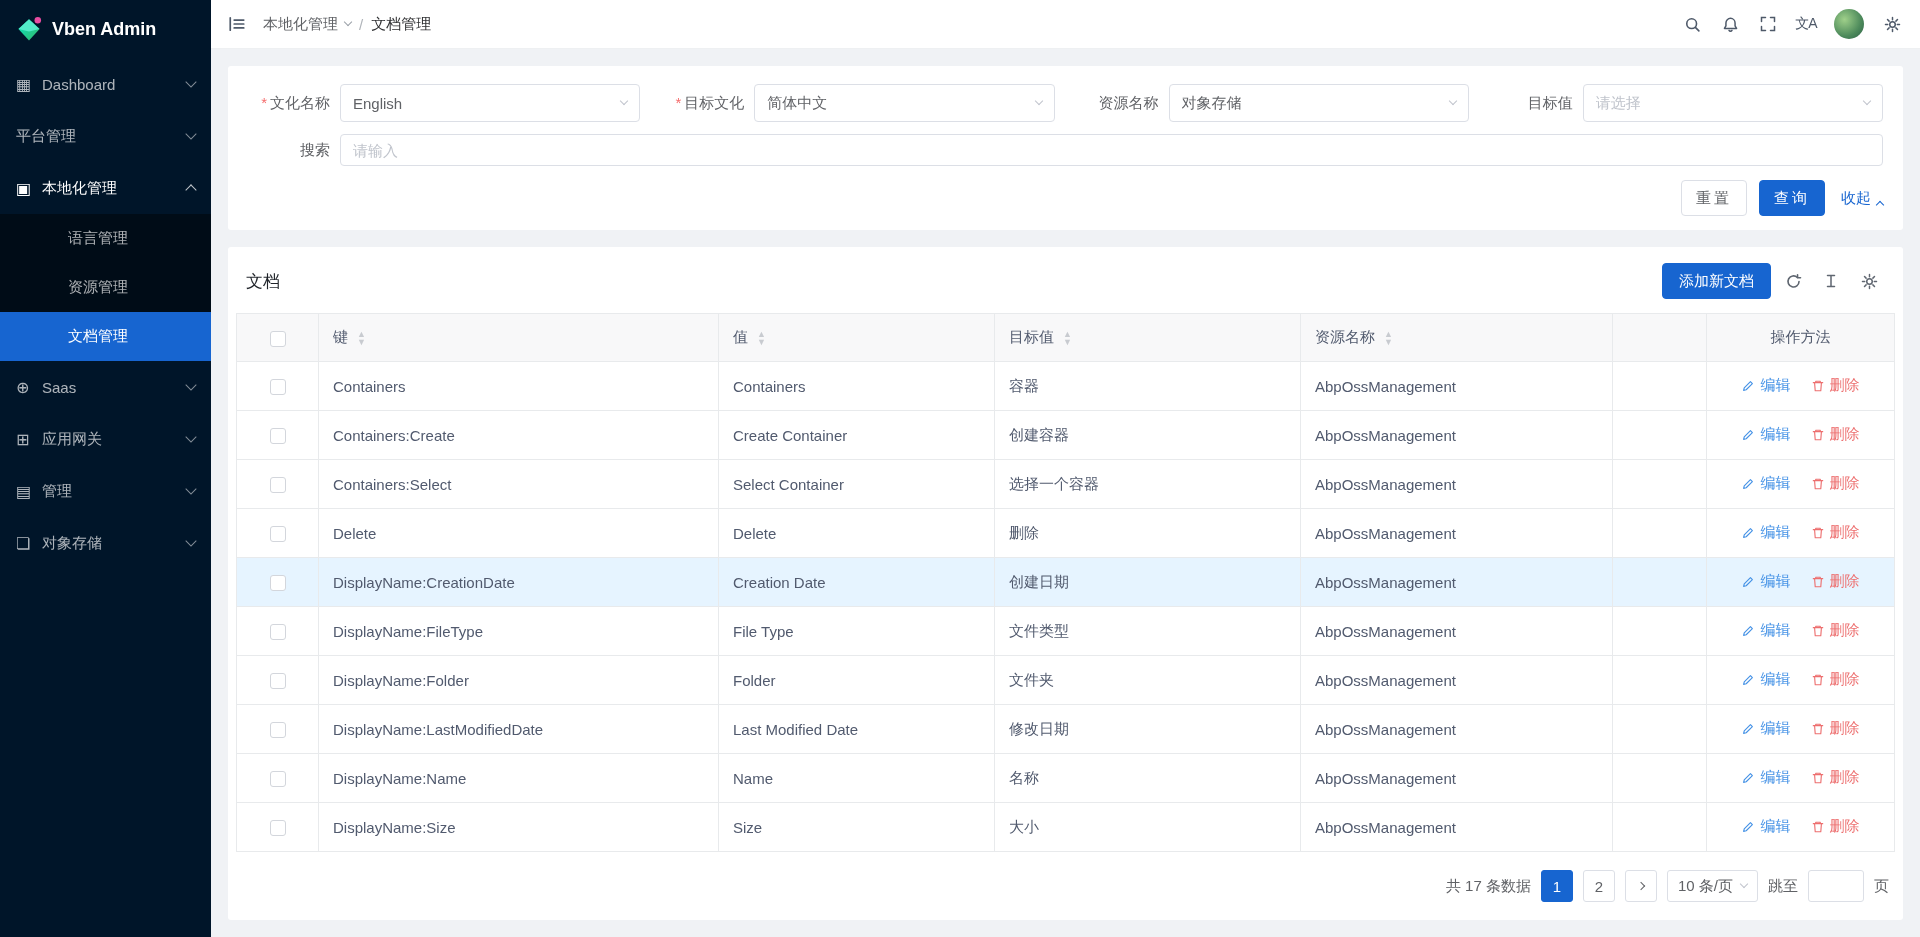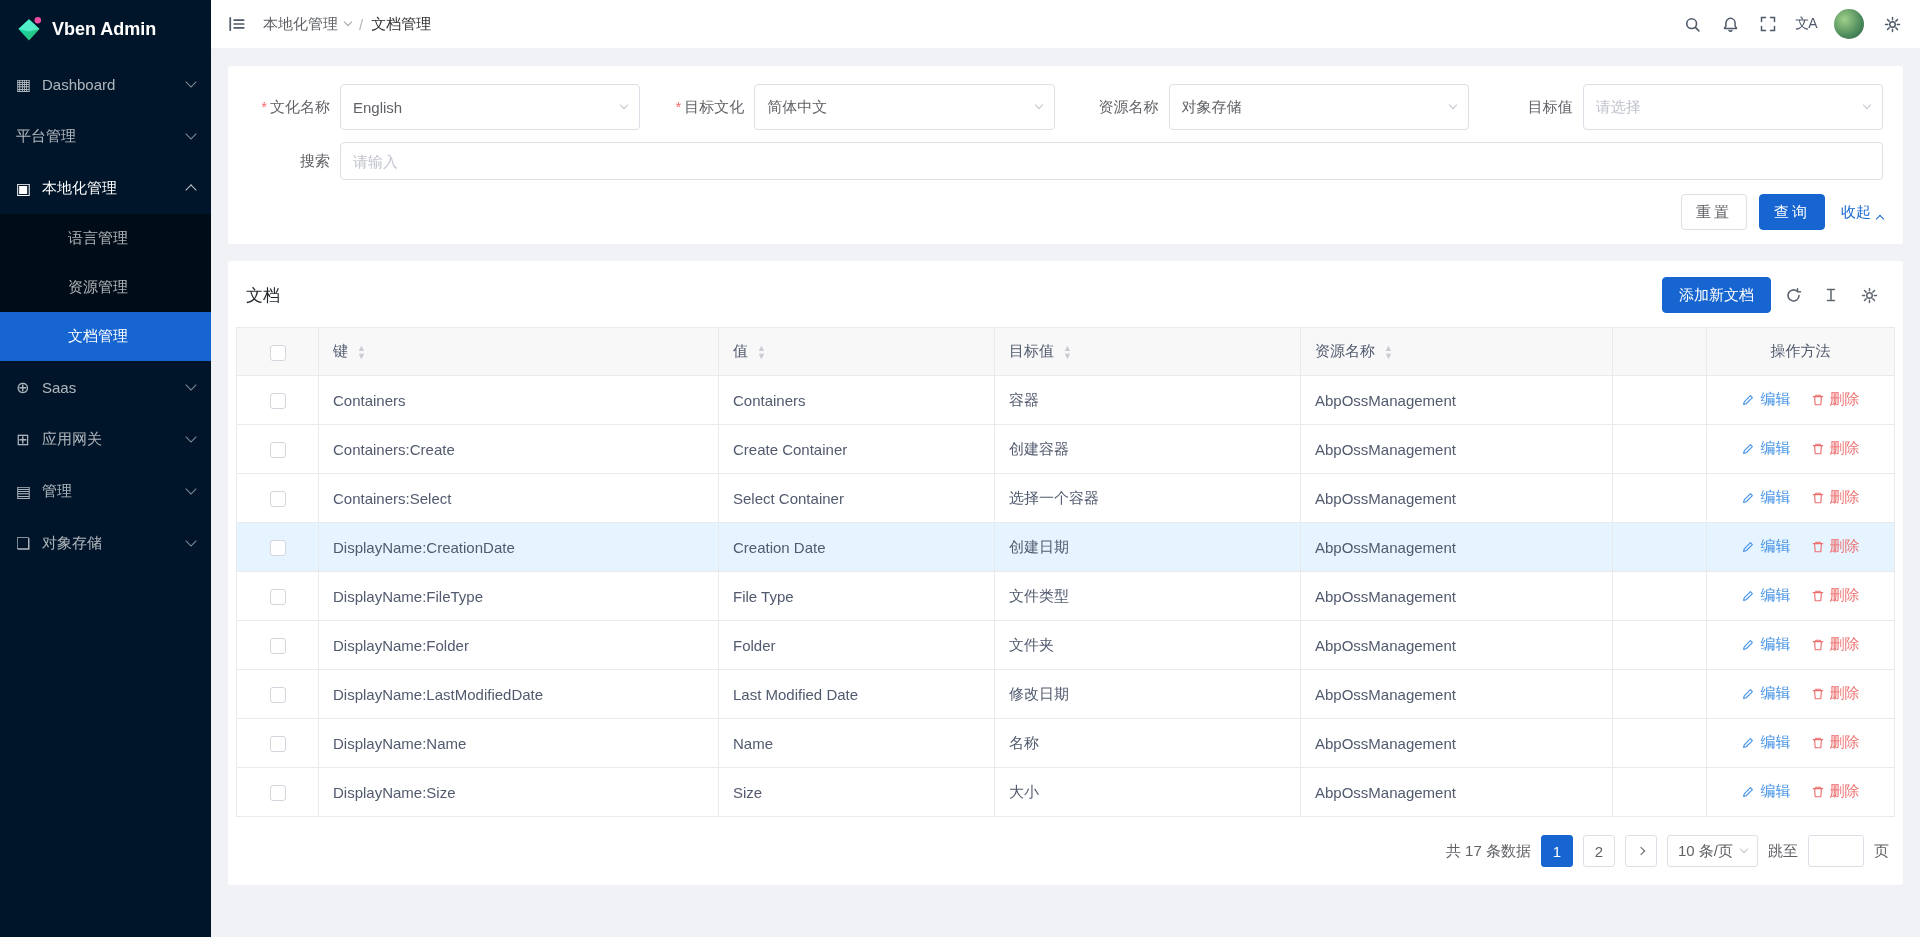--- a/index.html
+++ b/index.html
@@ -43,25 +43,25 @@
   .content{flex:1;padding:17px 17px 0;overflow:hidden;display:flex;flex-direction:column}
   .card{background:#fff;border-radius:3px}
 
   
   .filter-card{padding:18px 20px 14px;flex:none}
   .filter-grid{display:grid;grid-template-columns:repeat(4,1fr);column-gap:22px;row-gap:12px}
   .field{display:flex;align-items:center;min-width:0}
   .field.search-field{grid-column:1/-1}
   .flabel{flex:0 0 92px;text-align:right;padding-right:10px;color:#606266;white-space:nowrap}
   .req{color:#f56c6c;margin-right:3px}
-  .select{flex:1;height:46px;border:1px solid #dcdfe6;border-radius:4px;background:#fff;display:flex;align-items:center;padding:0 12px;color:#606266;cursor:pointer;min-width:0}
+  .select{flex:1;height:38px;border:1px solid #dcdfe6;border-radius:4px;background:#fff;display:flex;align-items:center;padding:0 12px;color:#606266;cursor:pointer;min-width:0}
   .select span:first-child{flex:1;overflow:hidden;white-space:nowrap}
   .select .cv{color:#c0c4cc}
   .select .placeholder{color:#c0c4cc}
-  .text-input{flex:1;height:38px;border:1px solid #dcdfe6;border-radius:4px;padding:6px 12px;font-size:15px;color:#606266;outline:none;font-family:inherit}
+  .text-input{flex:1;height:32px;border:1px solid #dcdfe6;border-radius:4px;padding:6px 12px;font-size:15px;color:#606266;outline:none;font-family:inherit}
   .text-input::placeholder{color:#c0c4cc}
   .filter-actions{display:flex;justify-content:flex-end;align-items:center;gap:12px;margin-top:14px}
   .btn{height:36px;padding:0 16px;border-radius:4px;border:1px solid #dcdfe6;background:#fff;color:#606266;font-size:15px;display:inline-flex;align-items:center;justify-content:center;cursor:pointer;font-family:Liberation Serif, serif}
   .btn.primary{background:#1765d0;border-color:#1765d0;color:#fff}
   .btn.w2{letter-spacing:3px;padding:0 14px}
   .collapse-link{color:#1765d0;display:inline-flex;align-items:flex-end;gap:6px;cursor:pointer;margin-left:4px}
 
   
   .table-card{margin-top:17px;padding:8px 8px 12px;flex:none}
   .card-head{display:flex;align-items:center;justify-content:space-between;padding:8px 10px 14px}
@@ -386,20 +386,42 @@
         <span>编辑</span>
       </a>
       <a class="act del">
         <svg width="14" height="14" viewBox="0 0 16 16" fill="none" stroke="currentColor" stroke-width="1.3" stroke-linecap="round" stroke-linejoin="round">
           <path d="M2.6 4.2h10.8M5.4 4.2V2.6h5.2v1.6M4.1 4.2l.7 9.2h6.4l.7-9.2"></path>
         </svg>
         <span>删除</span>
       </a>
     </td>
   </tr>
+            <tr>
+    <td class="c-check"><span class="checkbox"></span></td>
+    <td>Delete</td>
+    <td>Delete</td>
+    <td>删除</td>
+    <td>AbpOssManagement</td>
+    <td class="c-empty"></td>
+    <td class="c-actions">
+      <a class="act edit">
+        <svg width="14" height="14" viewBox="0 0 16 16" fill="none" stroke="currentColor" stroke-width="1.3" stroke-linejoin="round">
+          <path d="M3 13l.7-2.9 7.1-7.1 2.2 2.2-7.1 7.1L3 13Z"></path>
+        </svg>
+        <span>编辑</span>
+      </a>
+      <a class="act del">
+        <svg width="14" height="14" viewBox="0 0 16 16" fill="none" stroke="currentColor" stroke-width="1.3" stroke-linecap="round" stroke-linejoin="round">
+          <path d="M2.6 4.2h10.8M5.4 4.2V2.6h5.2v1.6M4.1 4.2l.7 9.2h6.4l.7-9.2"></path>
+        </svg>
+        <span>删除</span>
+      </a>
+    </td>
+  </tr>
             <tr class="hl">
     <td class="c-check"><span class="checkbox"></span></td>
     <td>DisplayName:CreationDate</td>
     <td>Creation Date</td>
     <td>创建日期</td>
     <td>AbpOssManagement</td>
     <td class="c-empty"></td>
     <td class="c-actions">
       <a class="act edit">
         <svg width="14" height="14" viewBox="0 0 16 16" fill="none" stroke="currentColor" stroke-width="1.3" stroke-linejoin="round">

